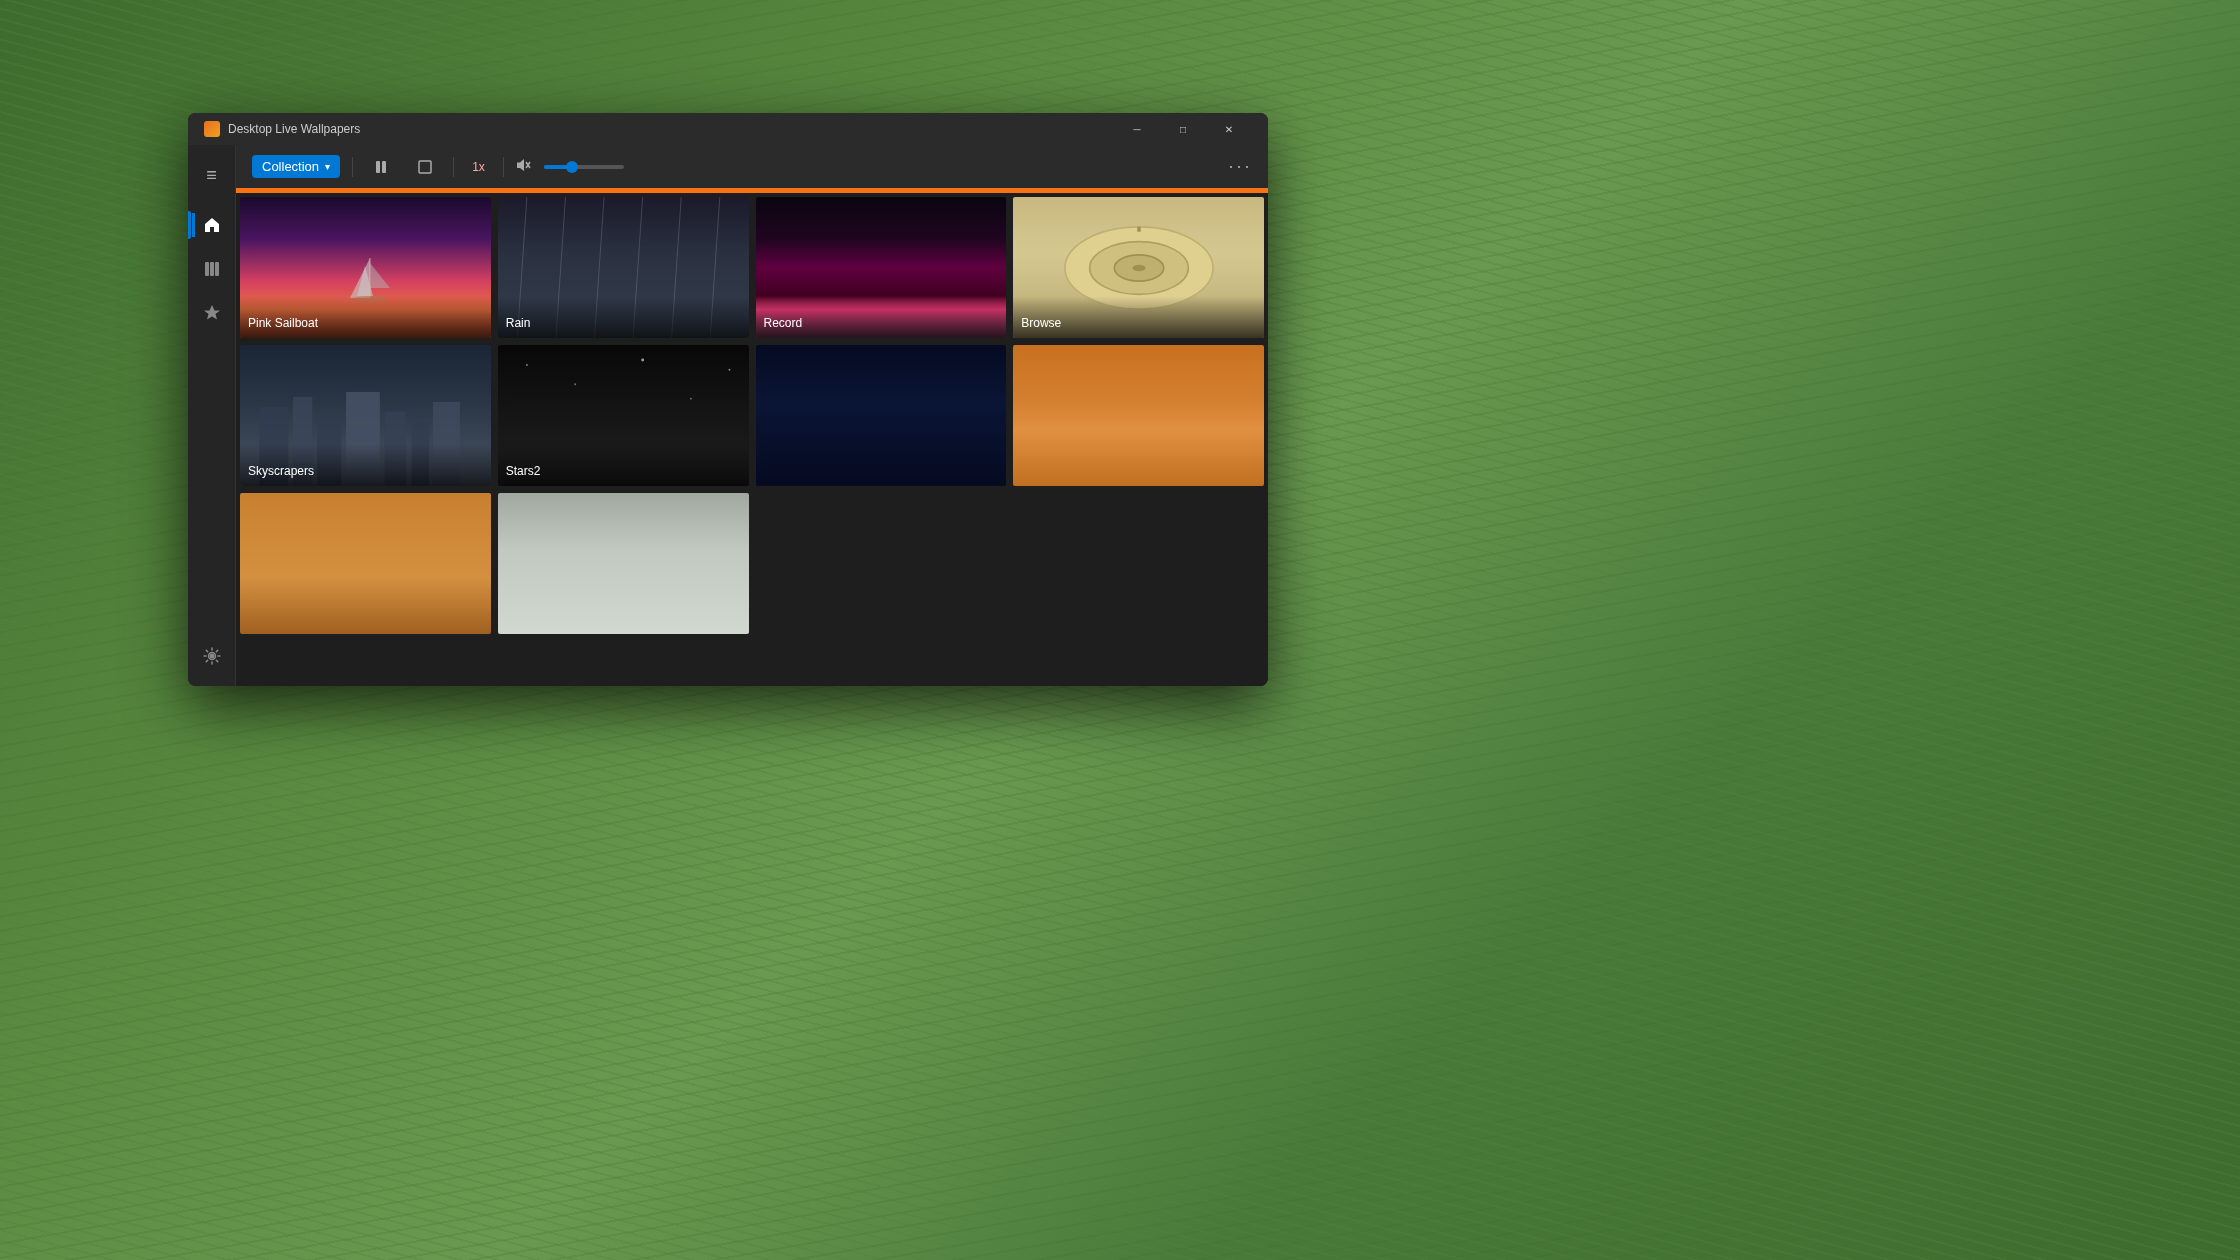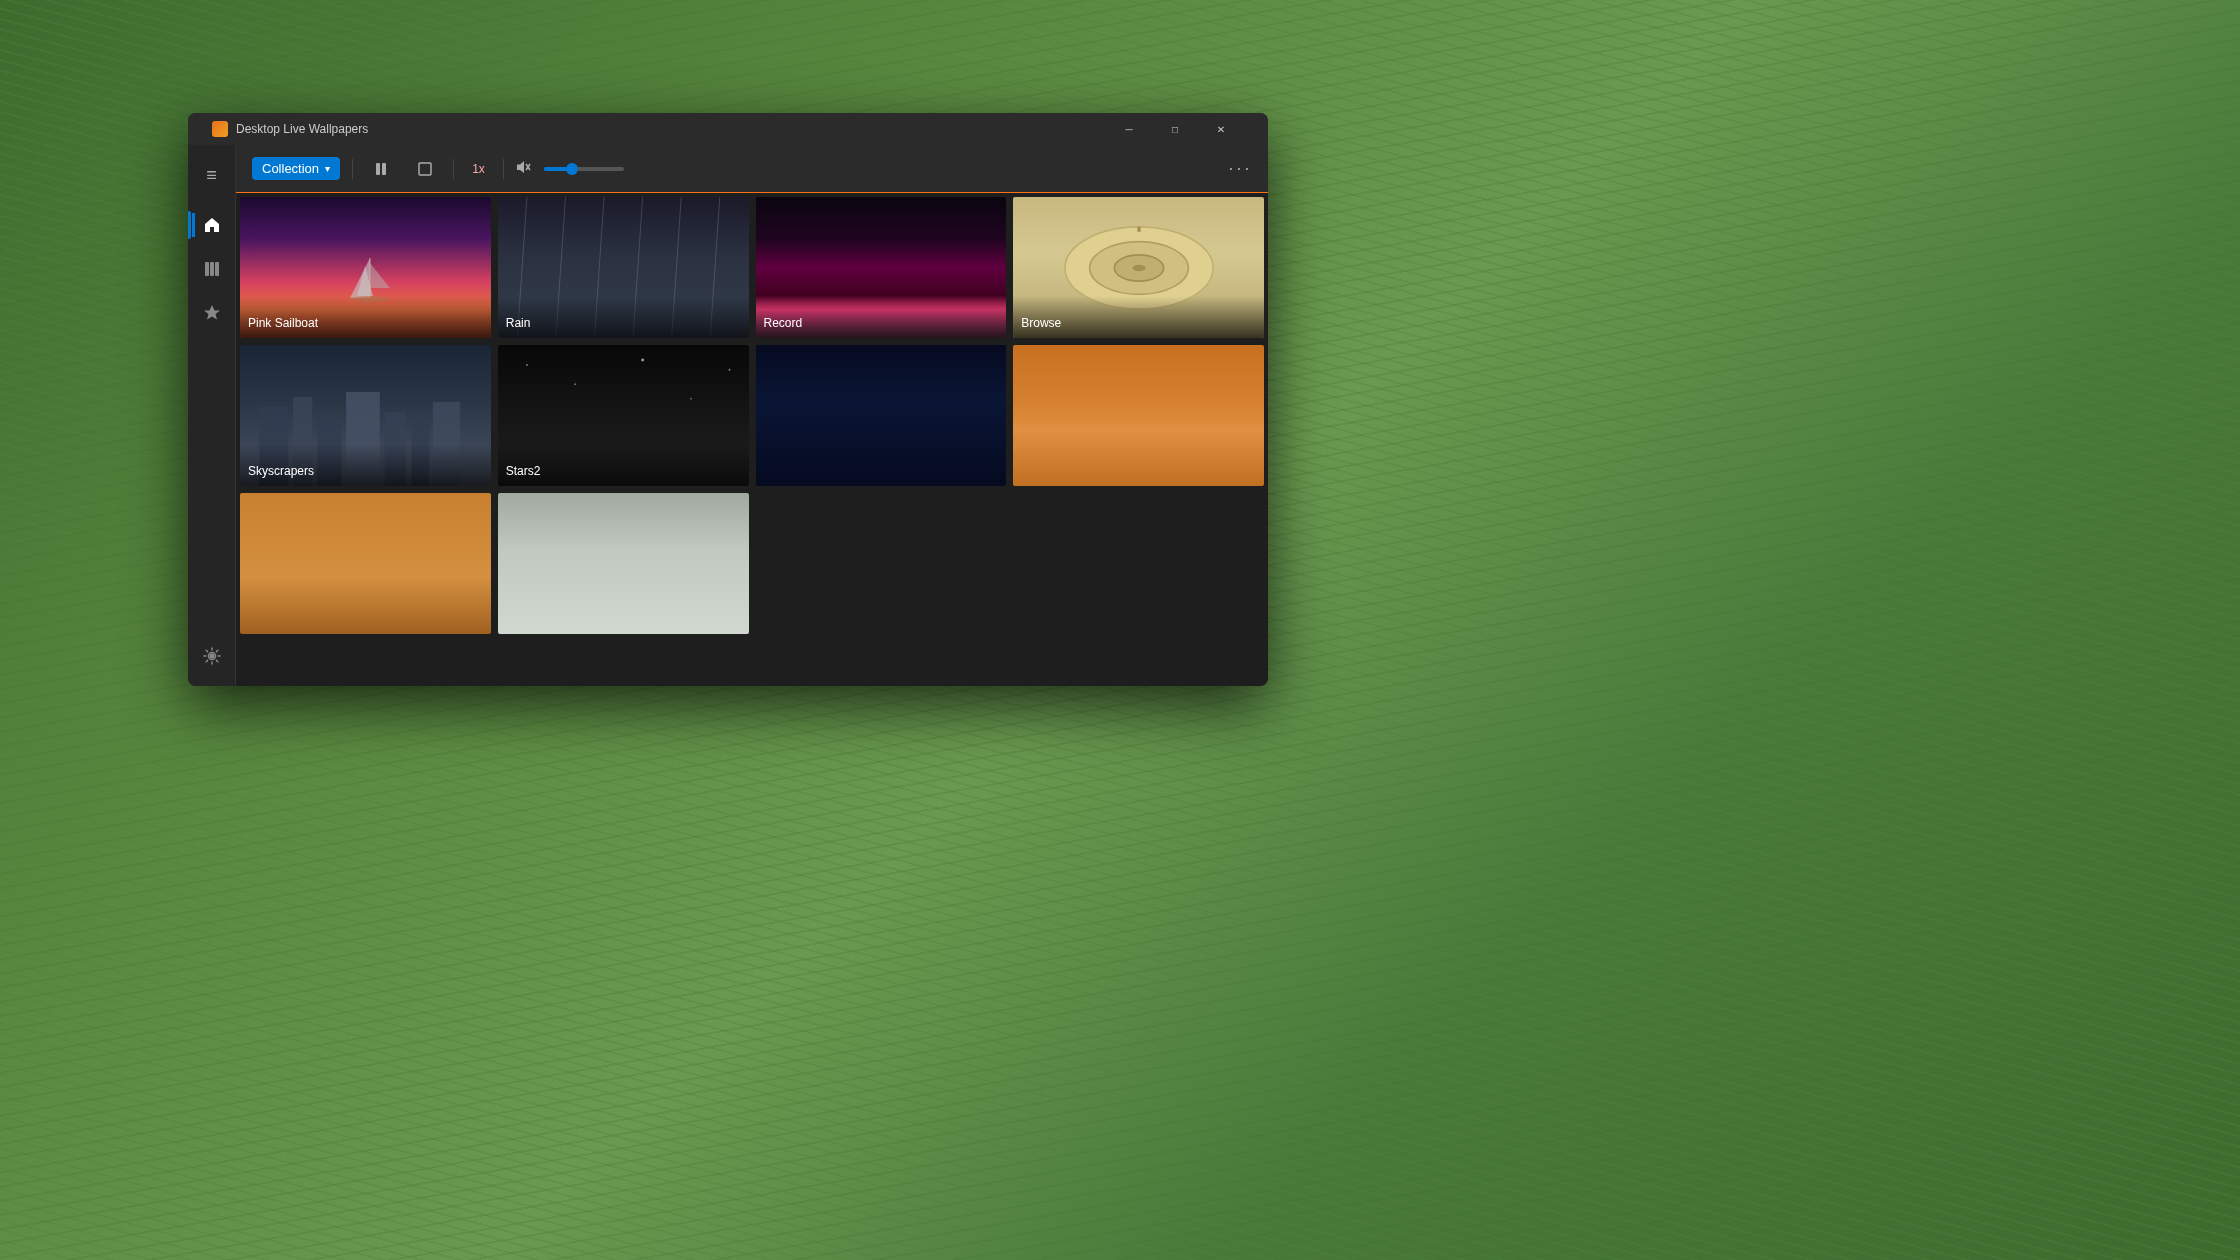--- a/index.html
+++ b/index.html
@@ -57,21 +57,21 @@
       overflow: hidden;
       z-index: 10;
     }
 
     
     .titlebar {
       height: 32px;
       background: #2b2b2b;
       display: flex;
       align-items: center;
-      padding: 0 24px;
+      padding: 0 16px;
       flex-shrink: 0;
       position: relative;
     }
 
     .titlebar-icon {
       width: 16px;
       height: 16px;
       margin-right: 8px;
       background: linear-gradient(135deg, #e87020, #f0a020);
       border-radius: 3px;
@@ -162,21 +162,21 @@
 
     
     .toolbar {
       height: 48px;
       background: #2b2b2b;
       display: flex;
       align-items: center;
       padding: 0 16px;
       gap: 12px;
       flex-shrink: 0;
-      border-bottom: 1px solid #f97316;
+      border-bottom: 5px solid #f97316;
     }
 
     .collection-dropdown {
       display: flex;
       align-items: center;
       background: #0078d4;
       border: none;
       border-radius: 4px;
       color: #fff;
       padding: 4px 10px;

